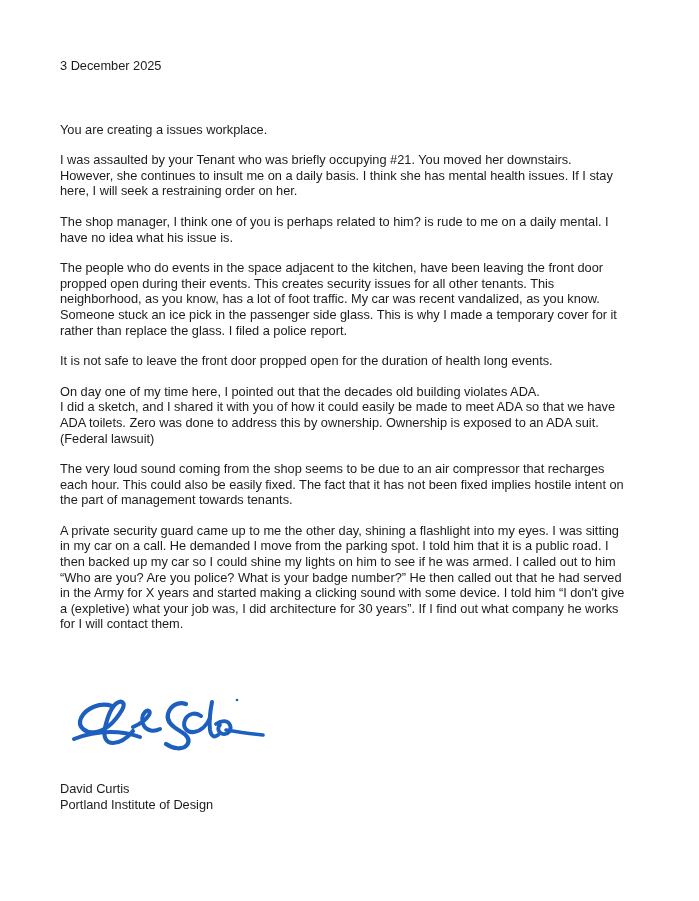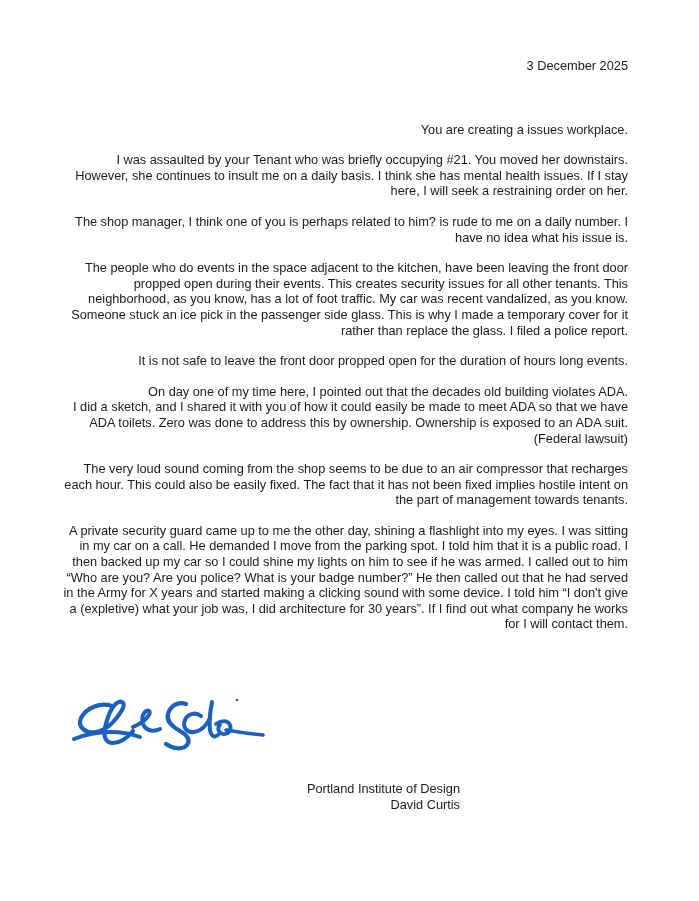--- a/index.html
+++ b/index.html
@@ -22,21 +22,21 @@
     width: 568px;
   }
 
   .line,
   .para {
     color: #1c1c1c;
     font-size: 12.8px;
     line-height: 15.6px;
     letter-spacing: -0.02px;
     margin: 0;
-    text-align: right;
+    text-align: left;
     white-space: pre-line;
   }
 
   
   .gap-head { height: 16px; }
   .gap-para { height: 15px; }
 
   .date { }
   .company { }
   .salutation { }
@@ -74,27 +74,27 @@
   <div class="gap-head"></div>
 
   <div class="gap-head"></div>
 
   <div class="line opening">You are creating a issues workplace.</div>
   <div class="gap-para"></div>
 
   <p class="para">I was assaulted by your Tenant who was briefly occupying #21. You moved her downstairs. However, she continues to insult me on a daily basis. I think she has mental health issues. If I stay here, I will seek a restraining order on her.</p>
   <div class="gap-para"></div>
 
-  <p class="para">The shop manager, I think one of you is perhaps related to him? is rude to me on a daily number. I have no idea what his issue is.</p>
+  <p class="para">The shop manager, I think one of you is perhaps related to him? is rude to me on a daily mental. I have no idea what his issue is.</p>
   <div class="gap-para"></div>
 
   <p class="para">The people who do events in the space adjacent to the kitchen, have been leaving the front door propped open during their events. This creates security issues for all other tenants. This neighborhood, as you know, has a lot of foot traffic. My car was recent vandalized, as you know. Someone stuck an ice pick in the passenger side glass. This is why I made a temporary cover for it rather than replace the glass. I filed a police report.</p>
   <div class="gap-para"></div>
 
-  <p class="para">It is not safe to leave the front door propped open for the duration of hours long events.</p>
+  <p class="para">It is not safe to leave the front door propped open for the duration of health long events.</p>
   <div class="gap-para"></div>
 
   <p class="para">On day one of my time here, I pointed out that the decades old building violates ADA.
 I did a sketch, and I shared it with you of how it could easily be made to meet ADA so that we have ADA toilets. Zero was done to address this by ownership. Ownership is exposed to an ADA suit. (Federal lawsuit)</p>
   <div class="gap-para"></div>
 
   <p class="para">The very loud sound coming from the shop seems to be due to an air compressor that recharges each hour. This could also be easily fixed. The fact that it has not been fixed implies hostile intent on the part of management towards tenants.</p>
   <div class="gap-para"></div>
 
   <p class="para">A private security guard came up to me the other day, shining a flashlight into my eyes. I was sitting in my car on a call. He demanded I move from the parking spot. I told him that it is a public road. I then backed up my car so I could shine my lights on him to see if he was armed. I called out to him “Who are you? Are you police? What is your badge number?” He then called out that he had served in the Army for X years and started making a clicking sound with some device. I told him “I don't give a (expletive) what your job was, I did architecture for 30 years”. If I find out what company he works for I will contact them.</p>
@@ -111,15 +111,15 @@
       <path d="M141 22 C136 18, 128 19, 125 26 C122 33, 127 39, 134 38 C141 37, 147 31, 150 24" stroke-width="4"></path>
       <path d="M152 8 C150 18, 149 28, 150 36 C151 42, 154 44, 158 41" stroke-width="4"></path>
       <path d="M156 30 C162 26, 168 26, 170 31 C172 36, 168 41, 163 40 C158 39, 157 34, 160 31" stroke-width="3.8"></path>
       <path d="M166 36 C178 38, 192 40, 203 41" stroke-width="3.6"></path>
       <circle cx="177" cy="6" r="1.3" fill="#1d5fbe" stroke="none"></circle>
     </g>
   </svg>
 </div>
 
 <div class="closing">
+  <div class="line">David Curtis</div>
   <div class="line">Portland Institute of Design</div>
-  <div class="line">David Curtis</div>
 </div>
 
 </body></html>

